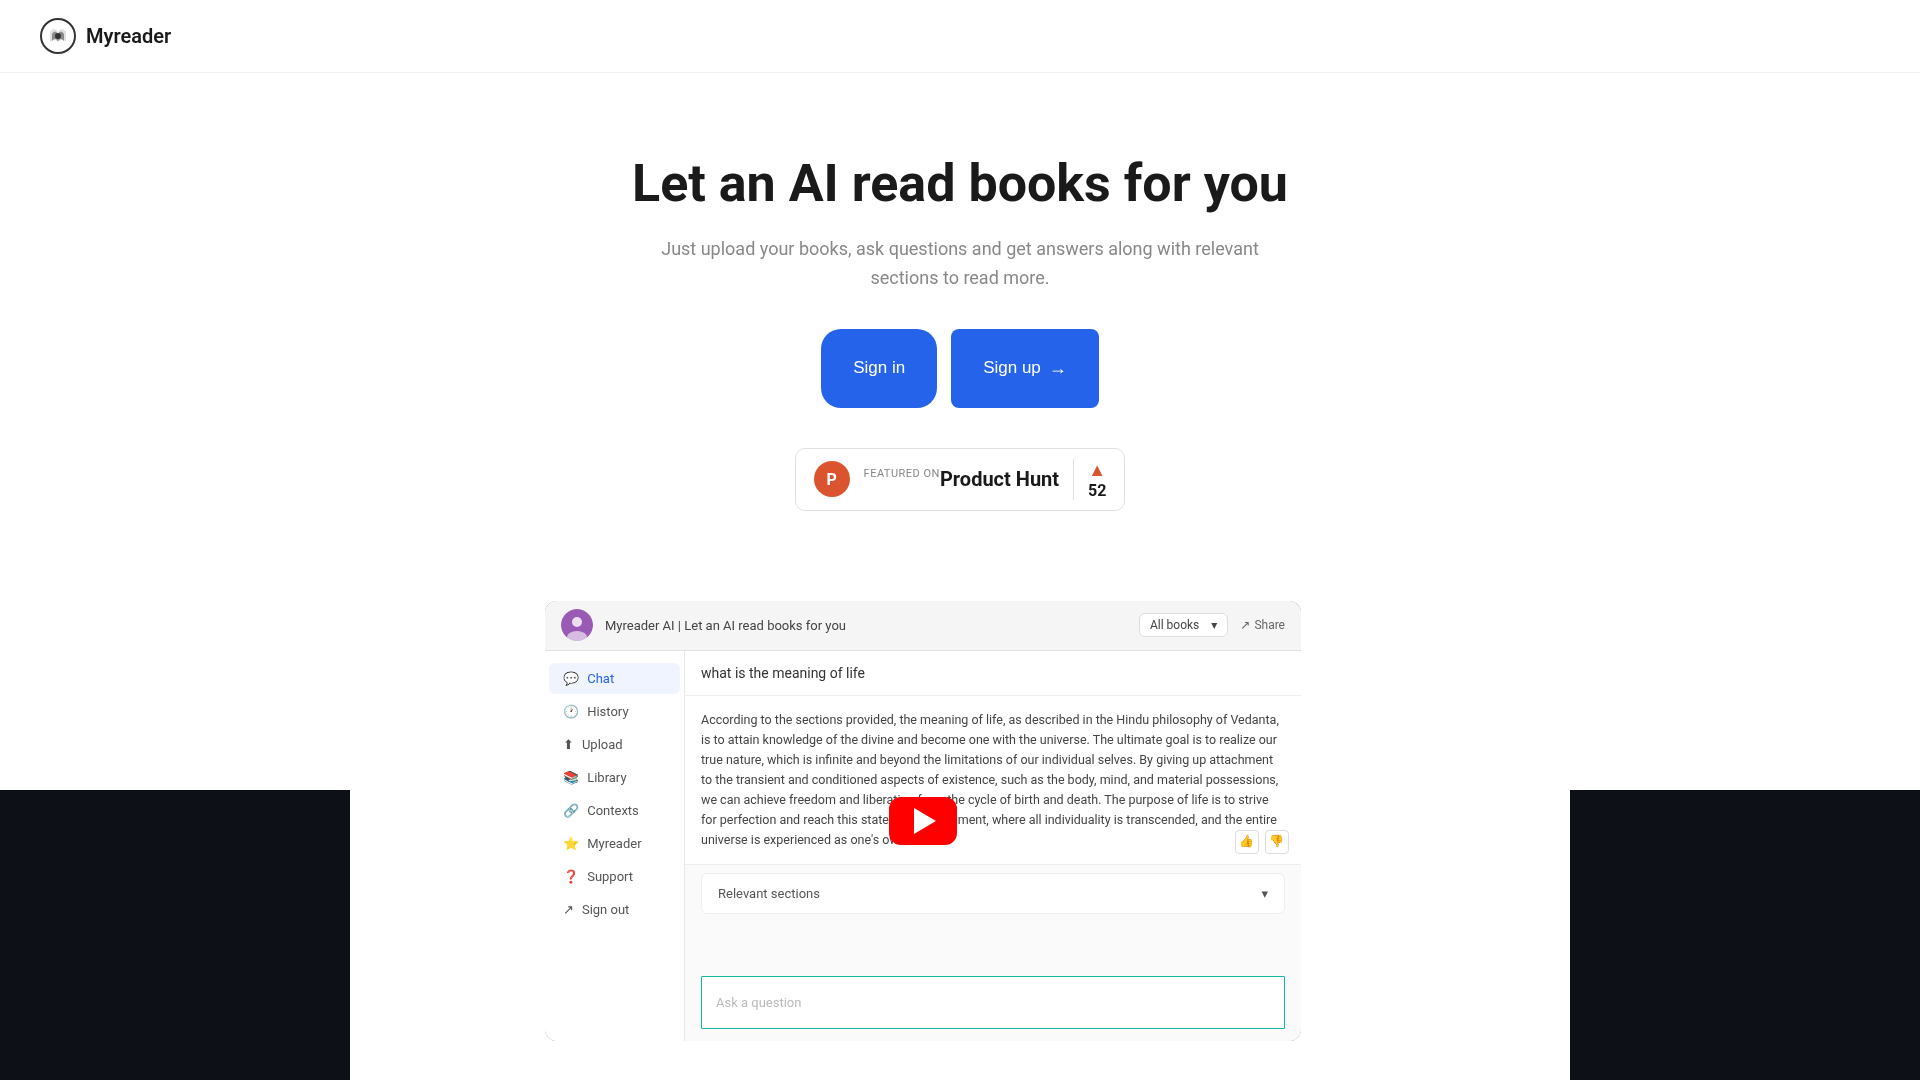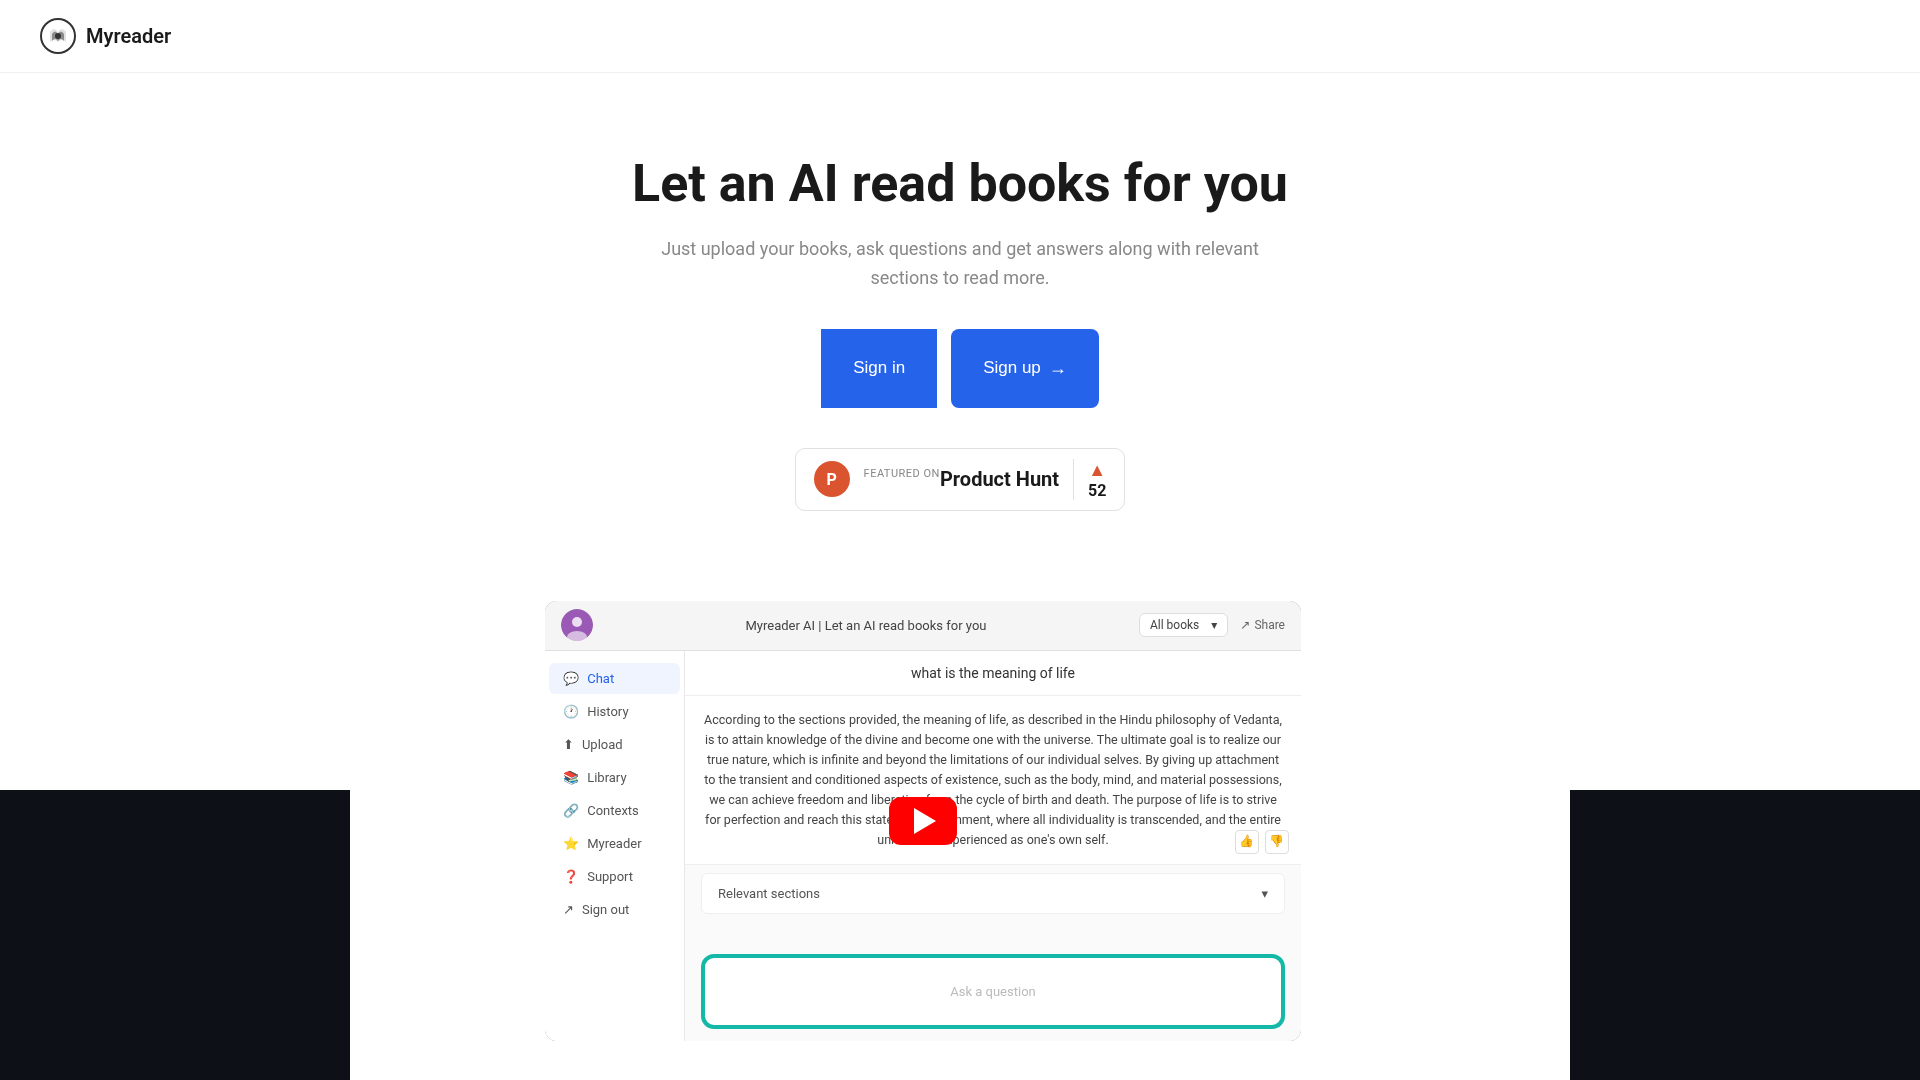--- a/index.html
+++ b/index.html
@@ -58,21 +58,21 @@
     }
     .hero-buttons {
       display: flex;
       gap: 14px;
       margin-bottom: 40px;
     }
     .btn-signin {
       background: #2563eb;
       color: #fff;
       border: none;
-      border-radius: 0;
+      border-radius: 20px;
       padding: 14px 32px;
       font-size: 17px;
       font-weight: 500;
       cursor: pointer;
     }
     .btn-signup {
       background: #2563eb;
       color: #fff;
       border: none;
       border-radius: 8px;
@@ -305,23 +305,23 @@
       margin: 8px 16px;
       border-radius: 6px;
       font-size: 13px;
       color: #555;
     }
     .ask-input {
       position: absolute;
       bottom: 12px;
       left: 16px;
       right: 16px;
-      border: 4px solid #14b8a6;
-      border-radius: 13px;
-      padding: 26px 14px;
+      border: 1px solid #14b8a6;
+      border-radius: 1px;
+      padding: 18px 14px;
       font-size: 13px;
       color: #aaa;
       background: #fff;
     }
 
     
     .yt-play {
       position: absolute;
       top: 50%;
       left: 50%;
@@ -353,21 +353,20 @@
       width: 756px;
       margin: 0 auto;
     }
 
     .full-preview-container {
       position: relative;
       width: 1846px;
       display: flex;
       justify-content: center;
       z-index: 1;
-      text-align: center;
     }
 
     
     .page-bottom-dark {
       position: absolute;
       bottom: 0;
       left: 0;
       width: 350px;
       height: 290px;
       background: #0d1117;

